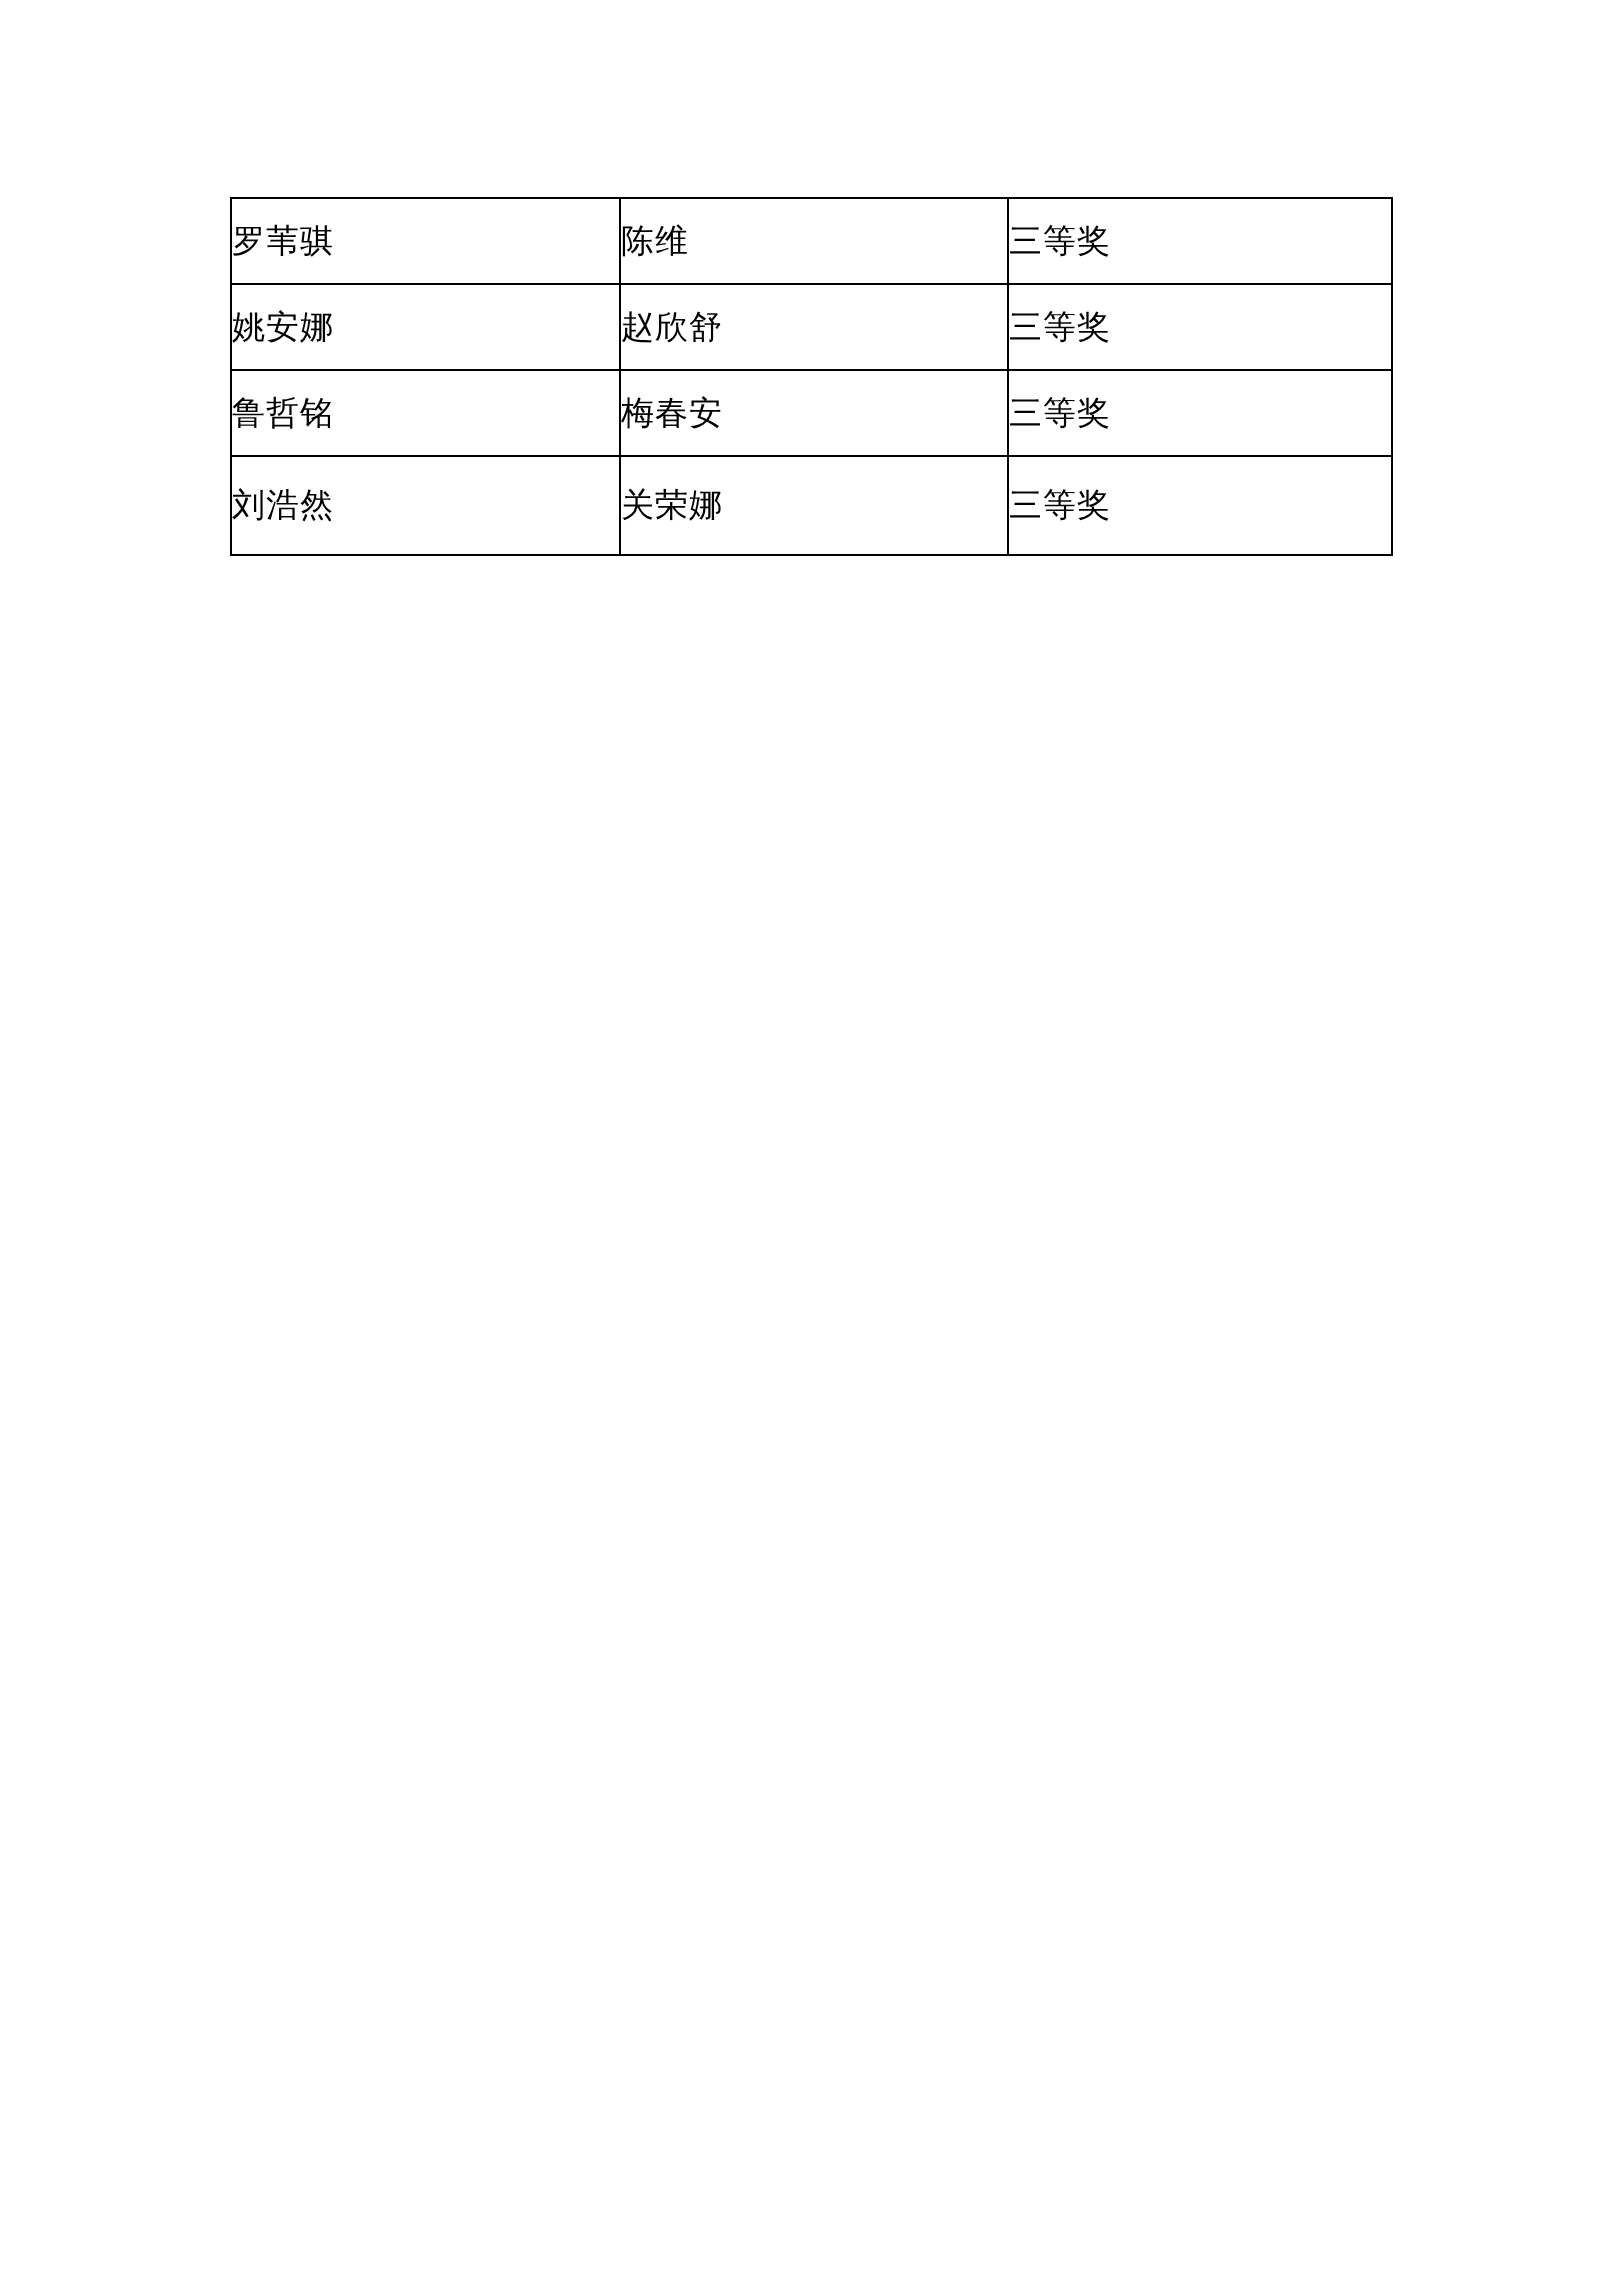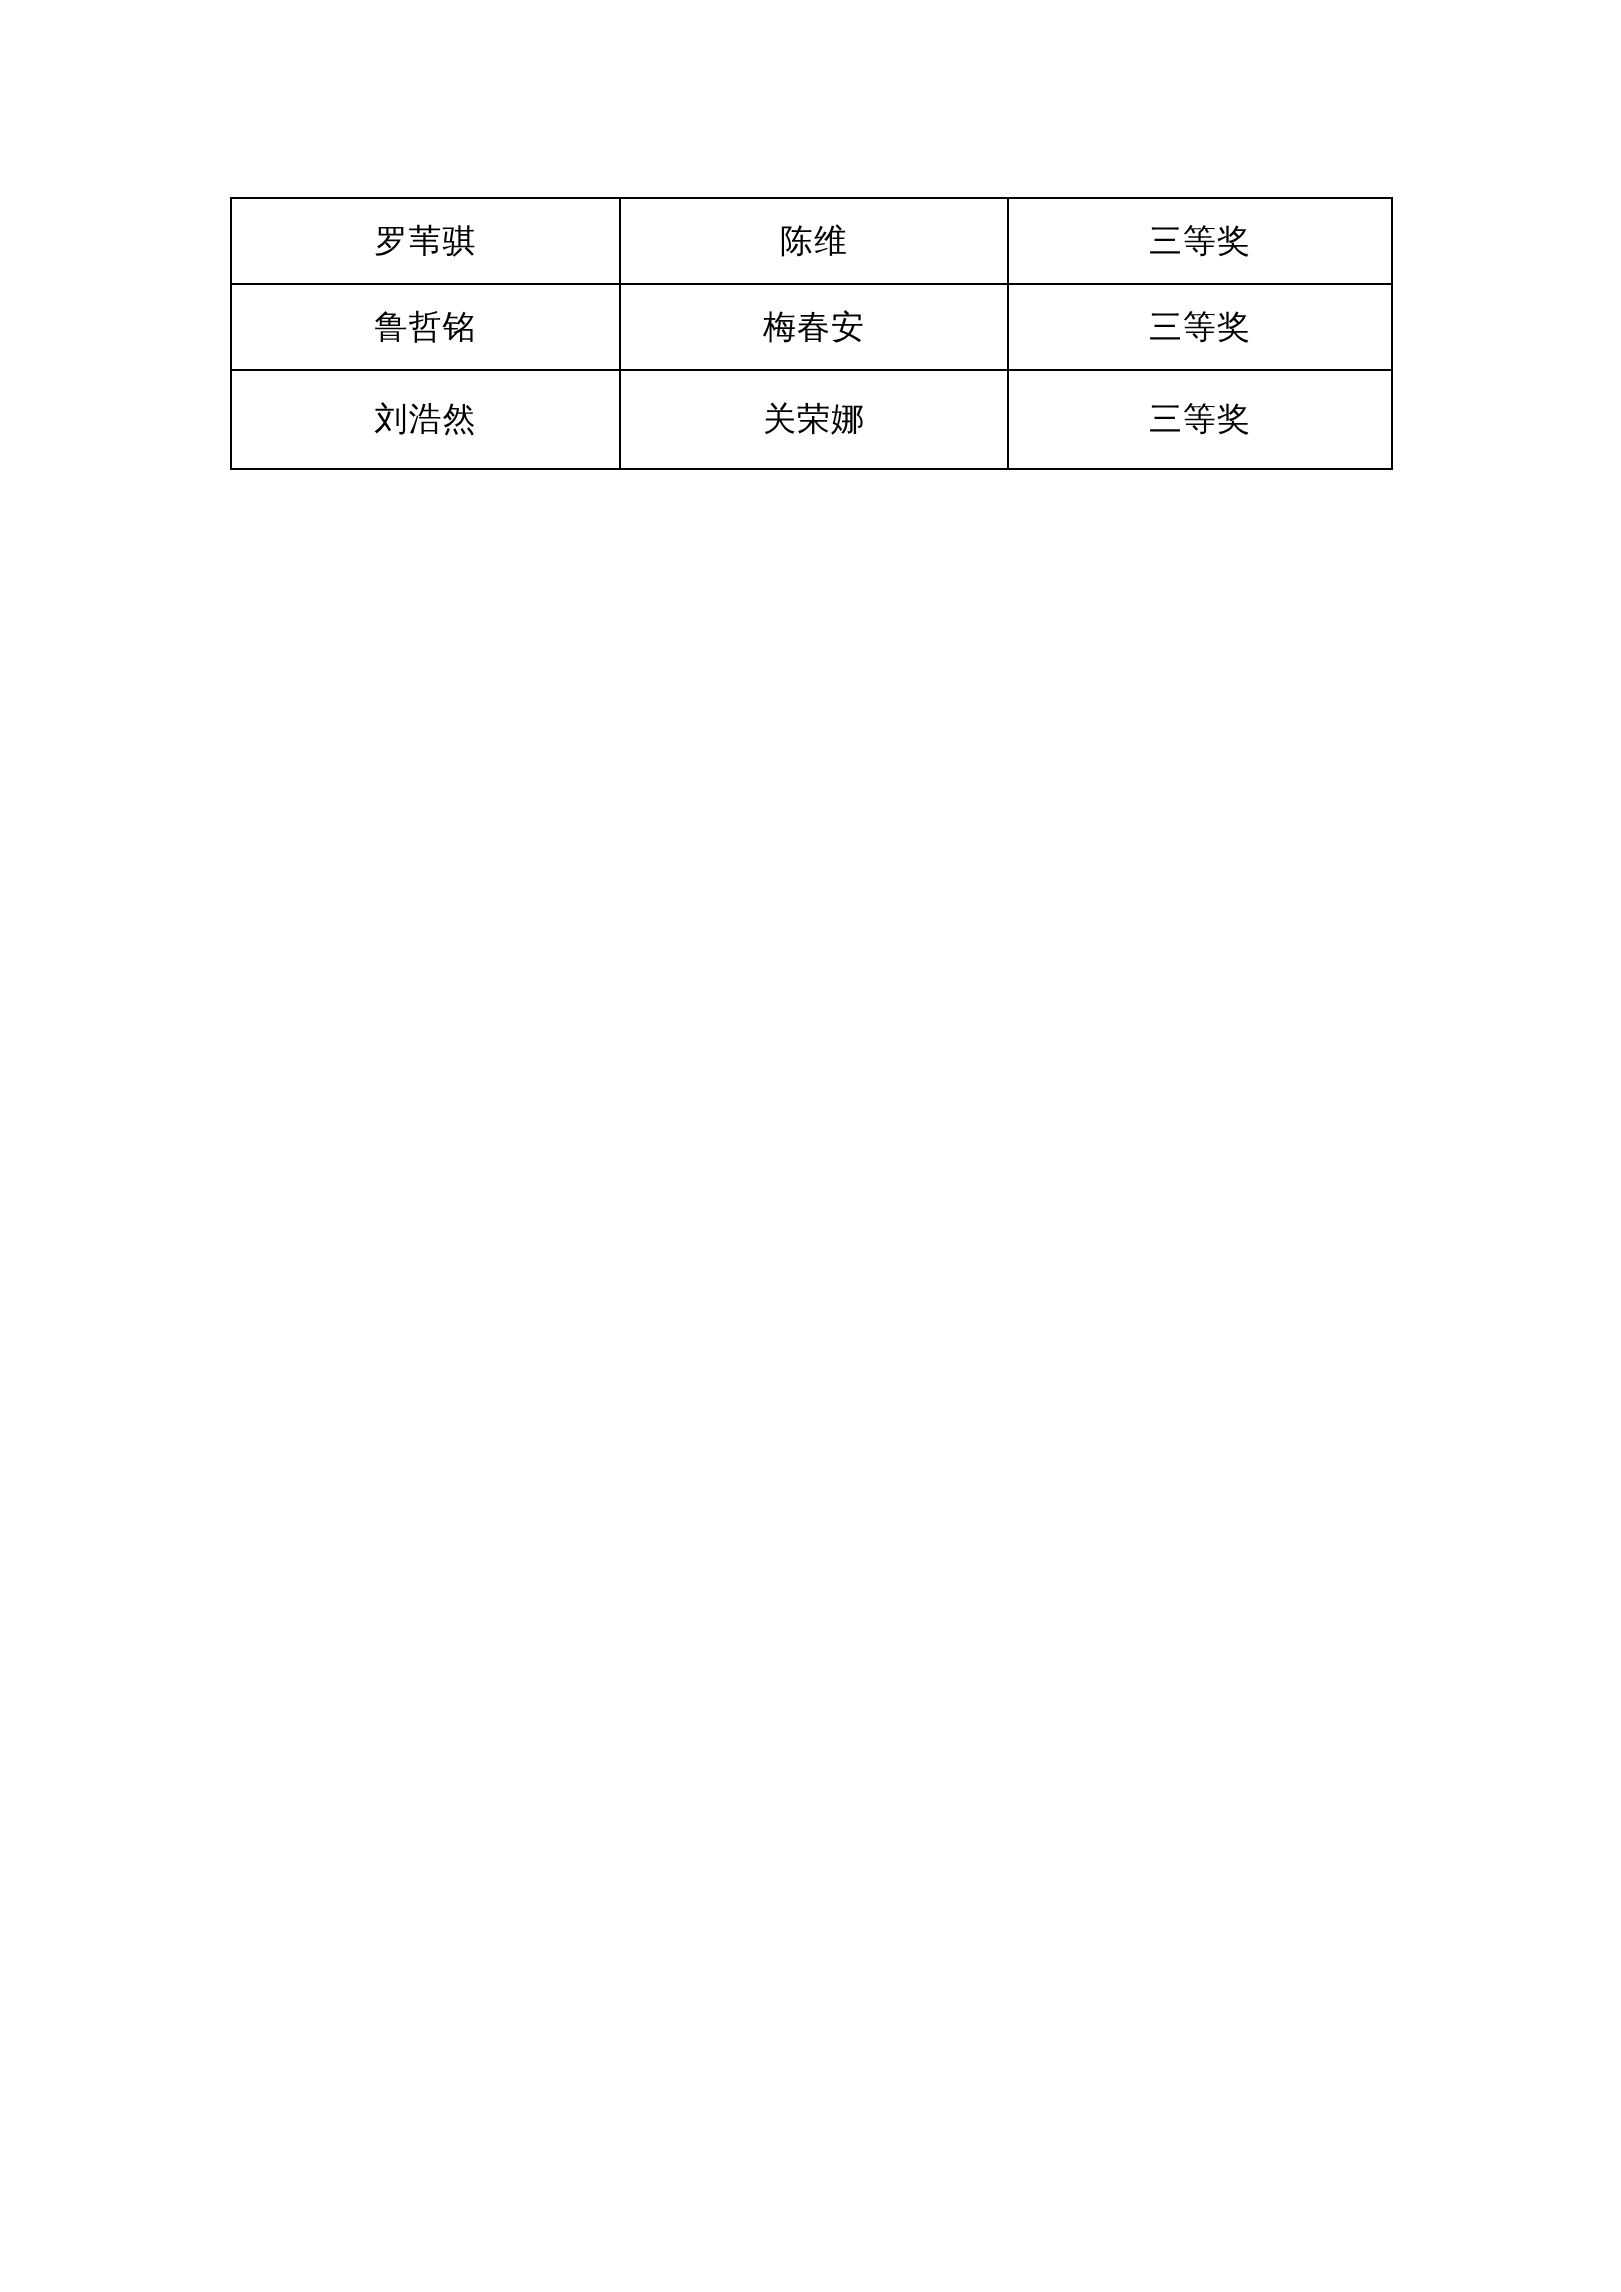--- a/index.html
+++ b/index.html
@@ -22,21 +22,20 @@
     top: 197px;
     width: 1161px;
     border-collapse: collapse;
     table-layout: fixed;
   }
   table.awards col.c1 { width: 389px; }
   table.awards col.c2 { width: 388px; }
   table.awards col.c3 { width: 384px; }
   table.awards td {
     border: 2px solid #000000;
-    text-align: center;
     vertical-align: middle;
     font-size: 33px;
     letter-spacing: 1px;
     padding: 0;
     background: #ffffff;
   }
   table.awards tr { height: 86px; }
   table.awards tr:last-child { height: 99px; }
 </style>
 </head>
@@ -49,20 +48,25 @@
         <col class="c2">
         <col class="c3">
     </colgroup>
     <tbody>
       <tr>
         <td>罗苇骐</td>
         <td>陈维</td>
         <td>三等奖</td>
       </tr>
       <tr>
+        <td>姚安娜</td>
+        <td>赵欣舒</td>
+        <td>三等奖</td>
+      </tr>
+      <tr>
         <td>鲁哲铭</td>
         <td>梅春安</td>
         <td>三等奖</td>
       </tr>
       <tr>
         <td>刘浩然</td>
         <td>关荣娜</td>
         <td>三等奖</td>
       </tr>
     </tbody>

